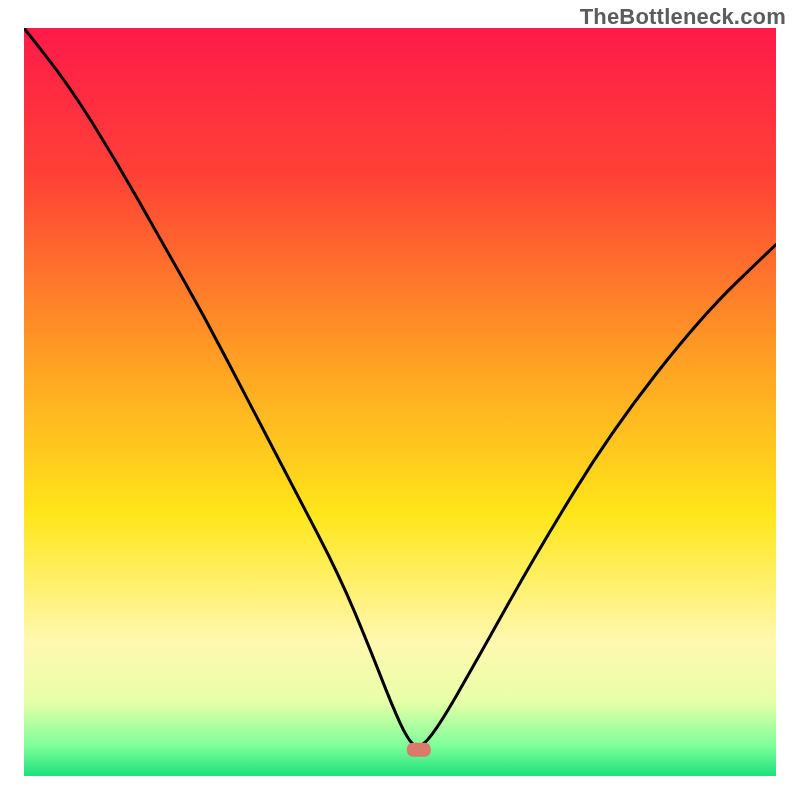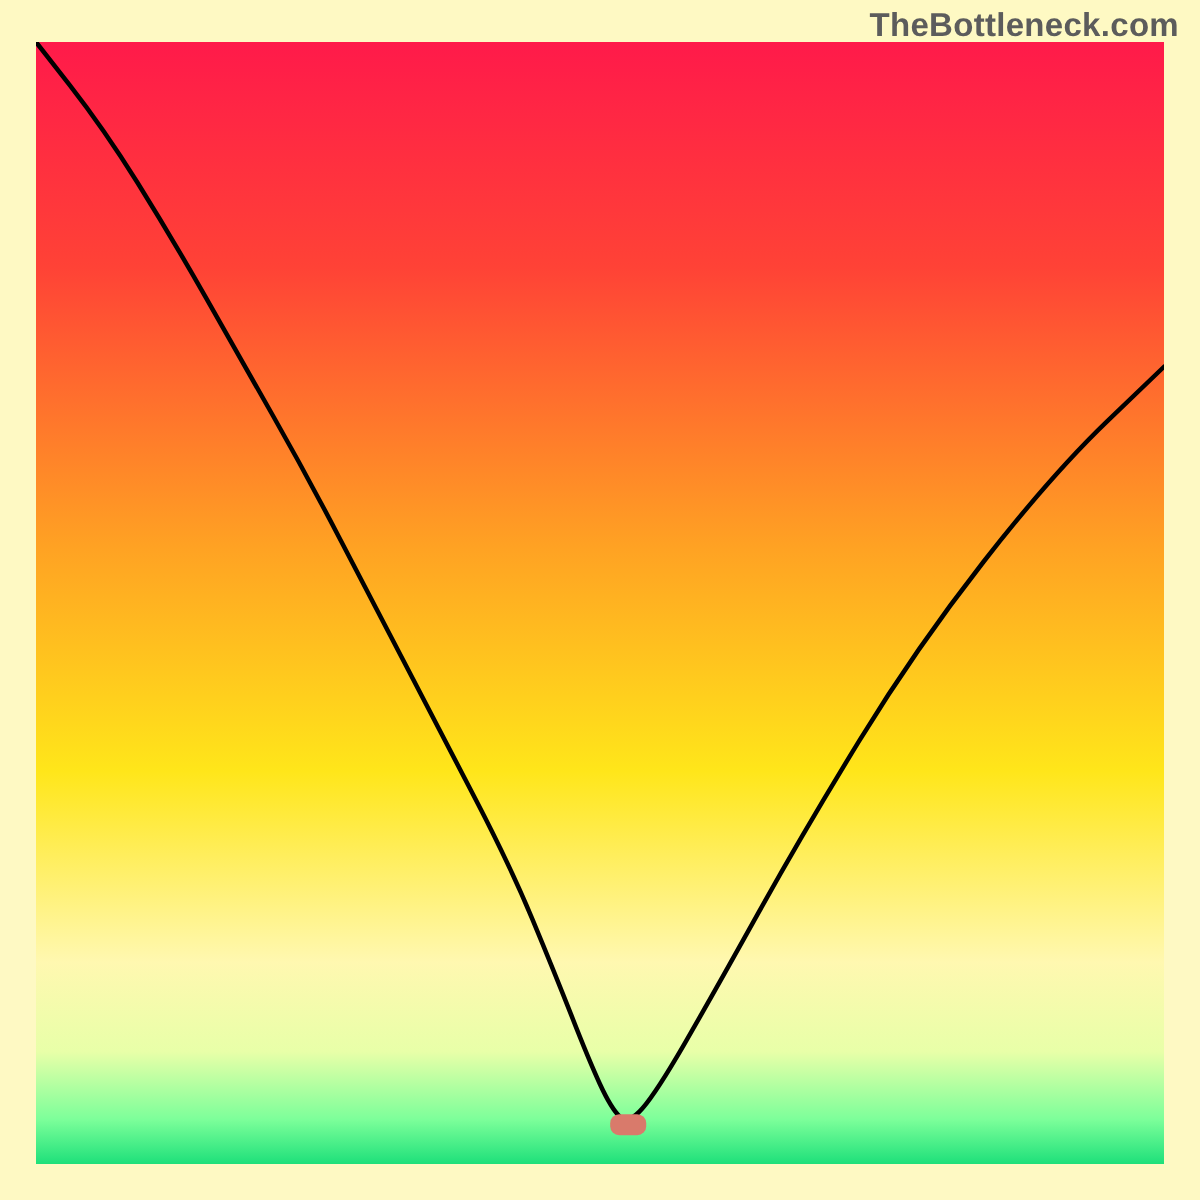--- a/index.html
+++ b/index.html
@@ -8,21 +8,21 @@
     width: 800px;
     height: 800px;
     background: #000;
     font-family: Arial, Helvetica, sans-serif;
     overflow: hidden;
   }
   .frame {
     position: relative;
     width: 800px;
     height: 800px;
-    background: #fef9c3;
+    background: #ffffff;
   }
   .watermark {
     position: absolute;
     top: 4px;
     right: 14px;
     color: #5c5c5c;
     font-size: 22px;
     font-weight: 600;
     letter-spacing: 0.2px;
     user-select: none;

